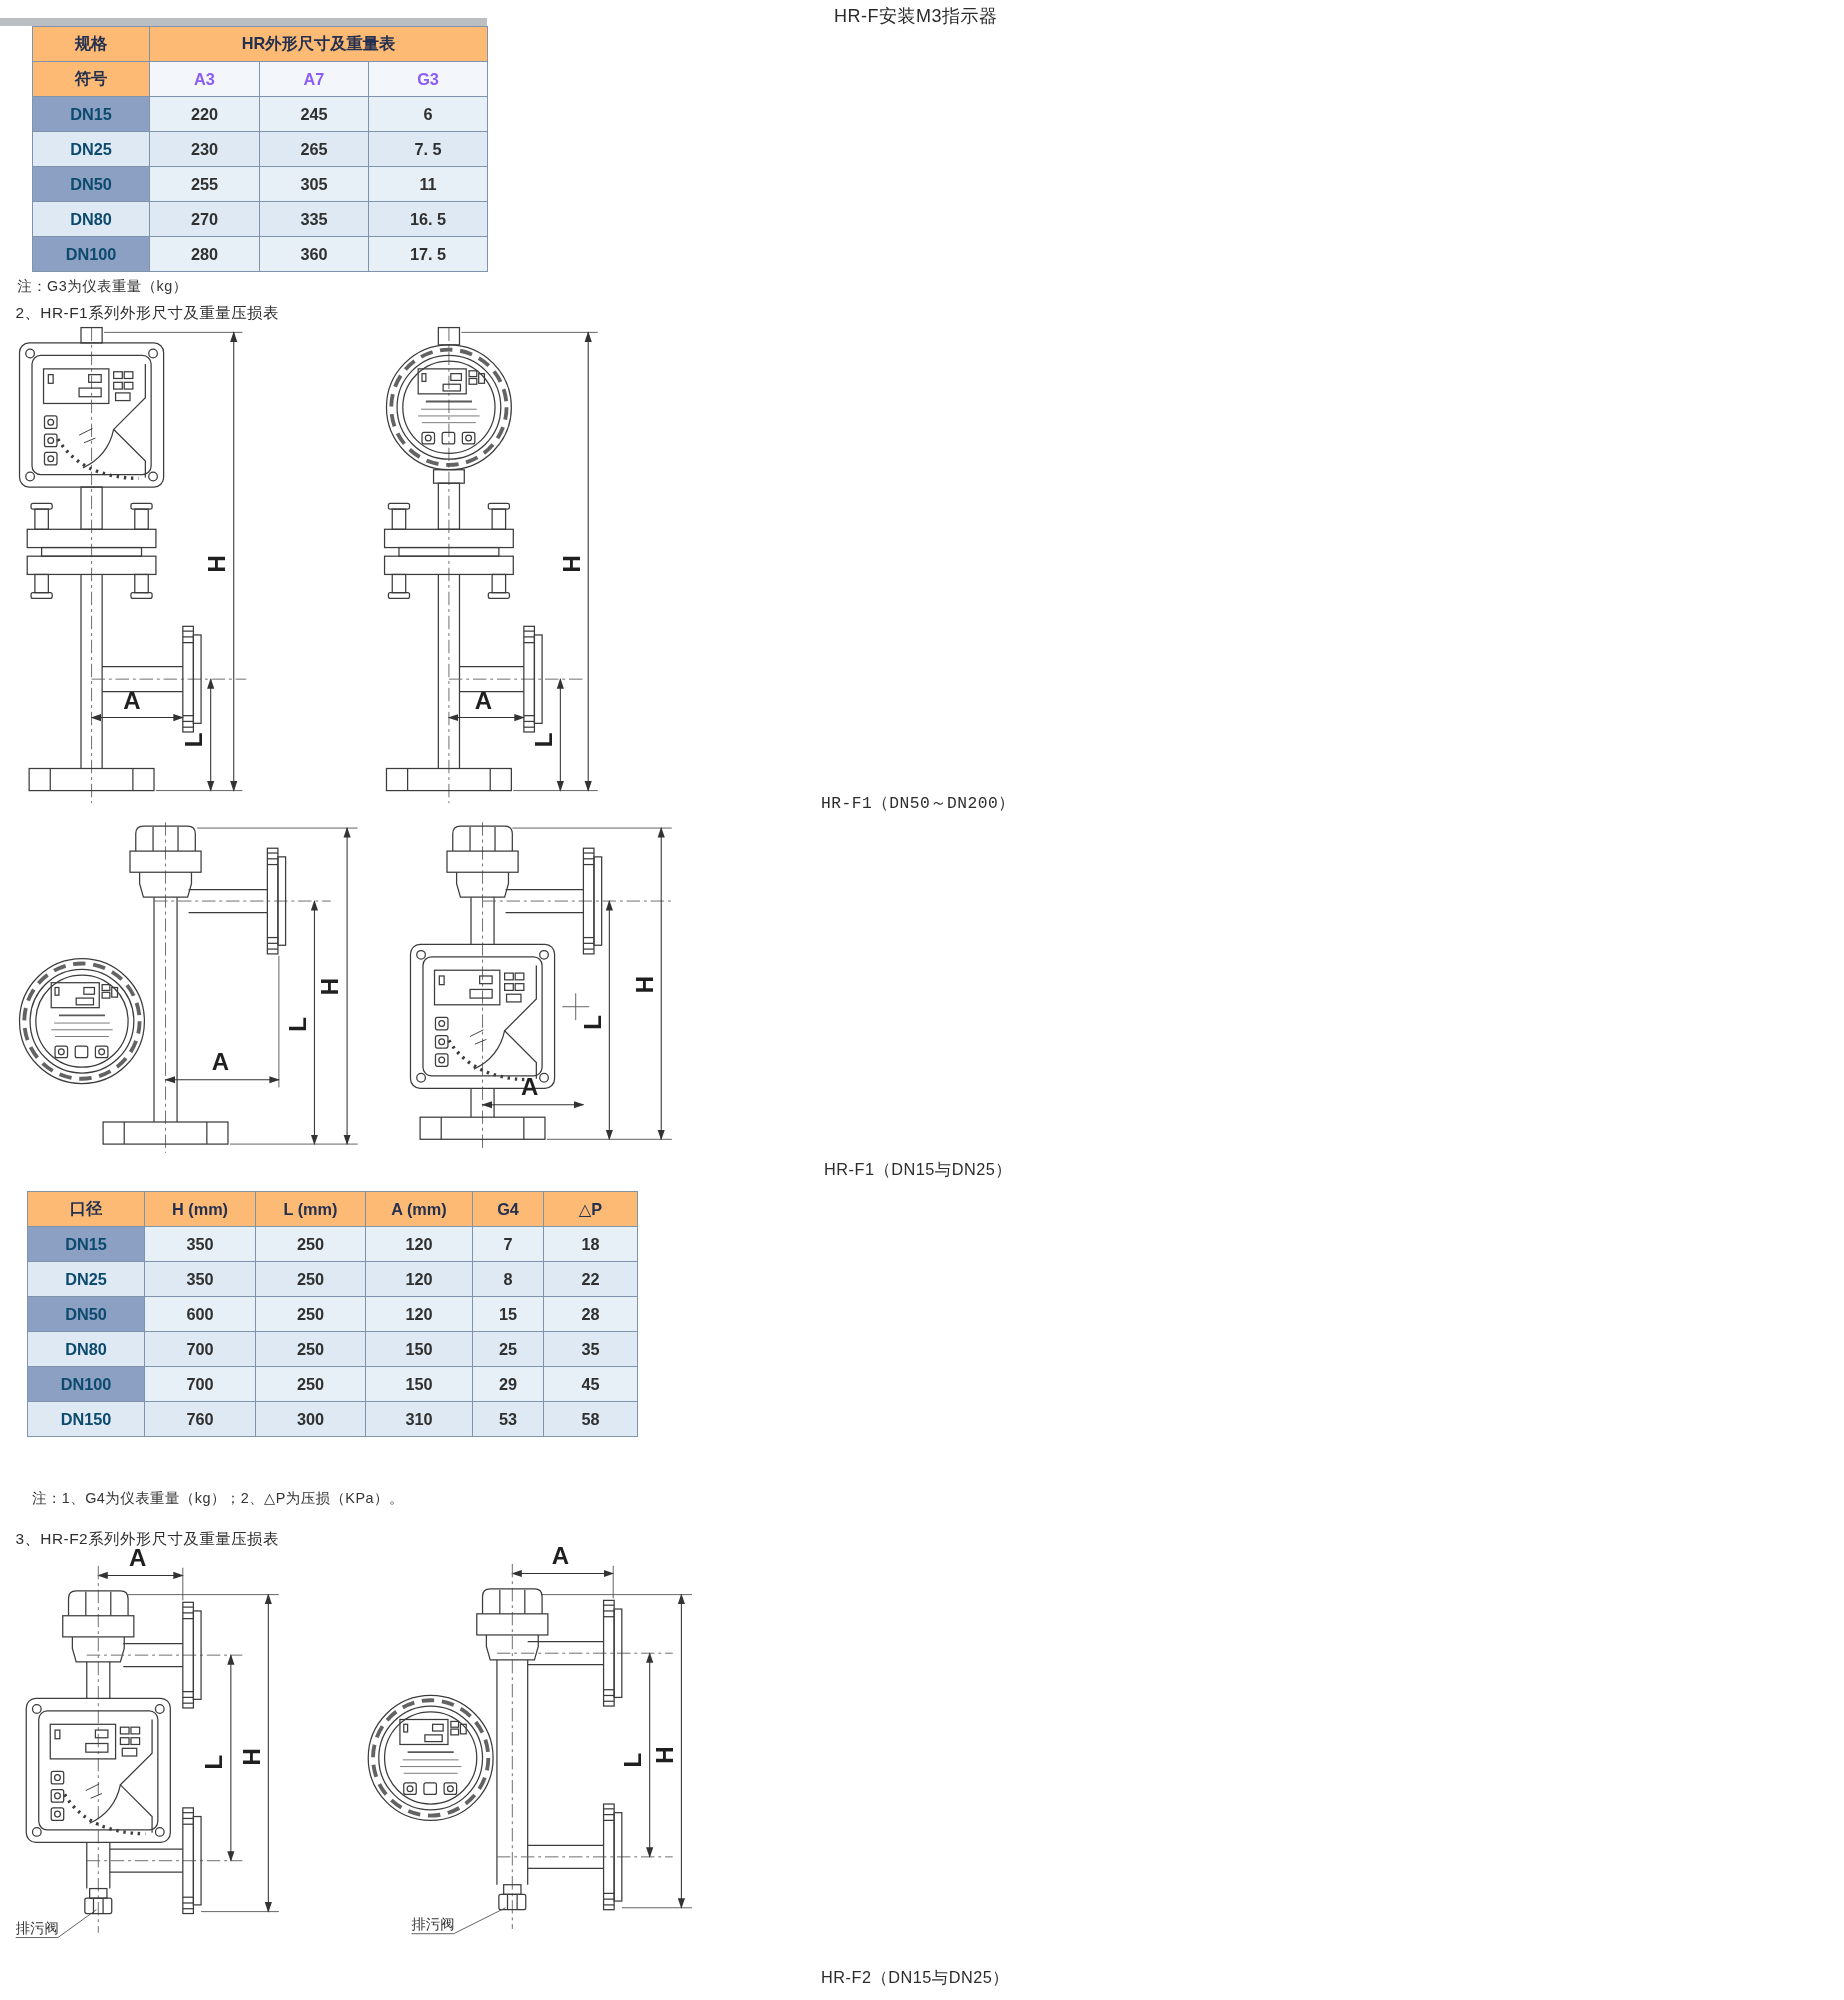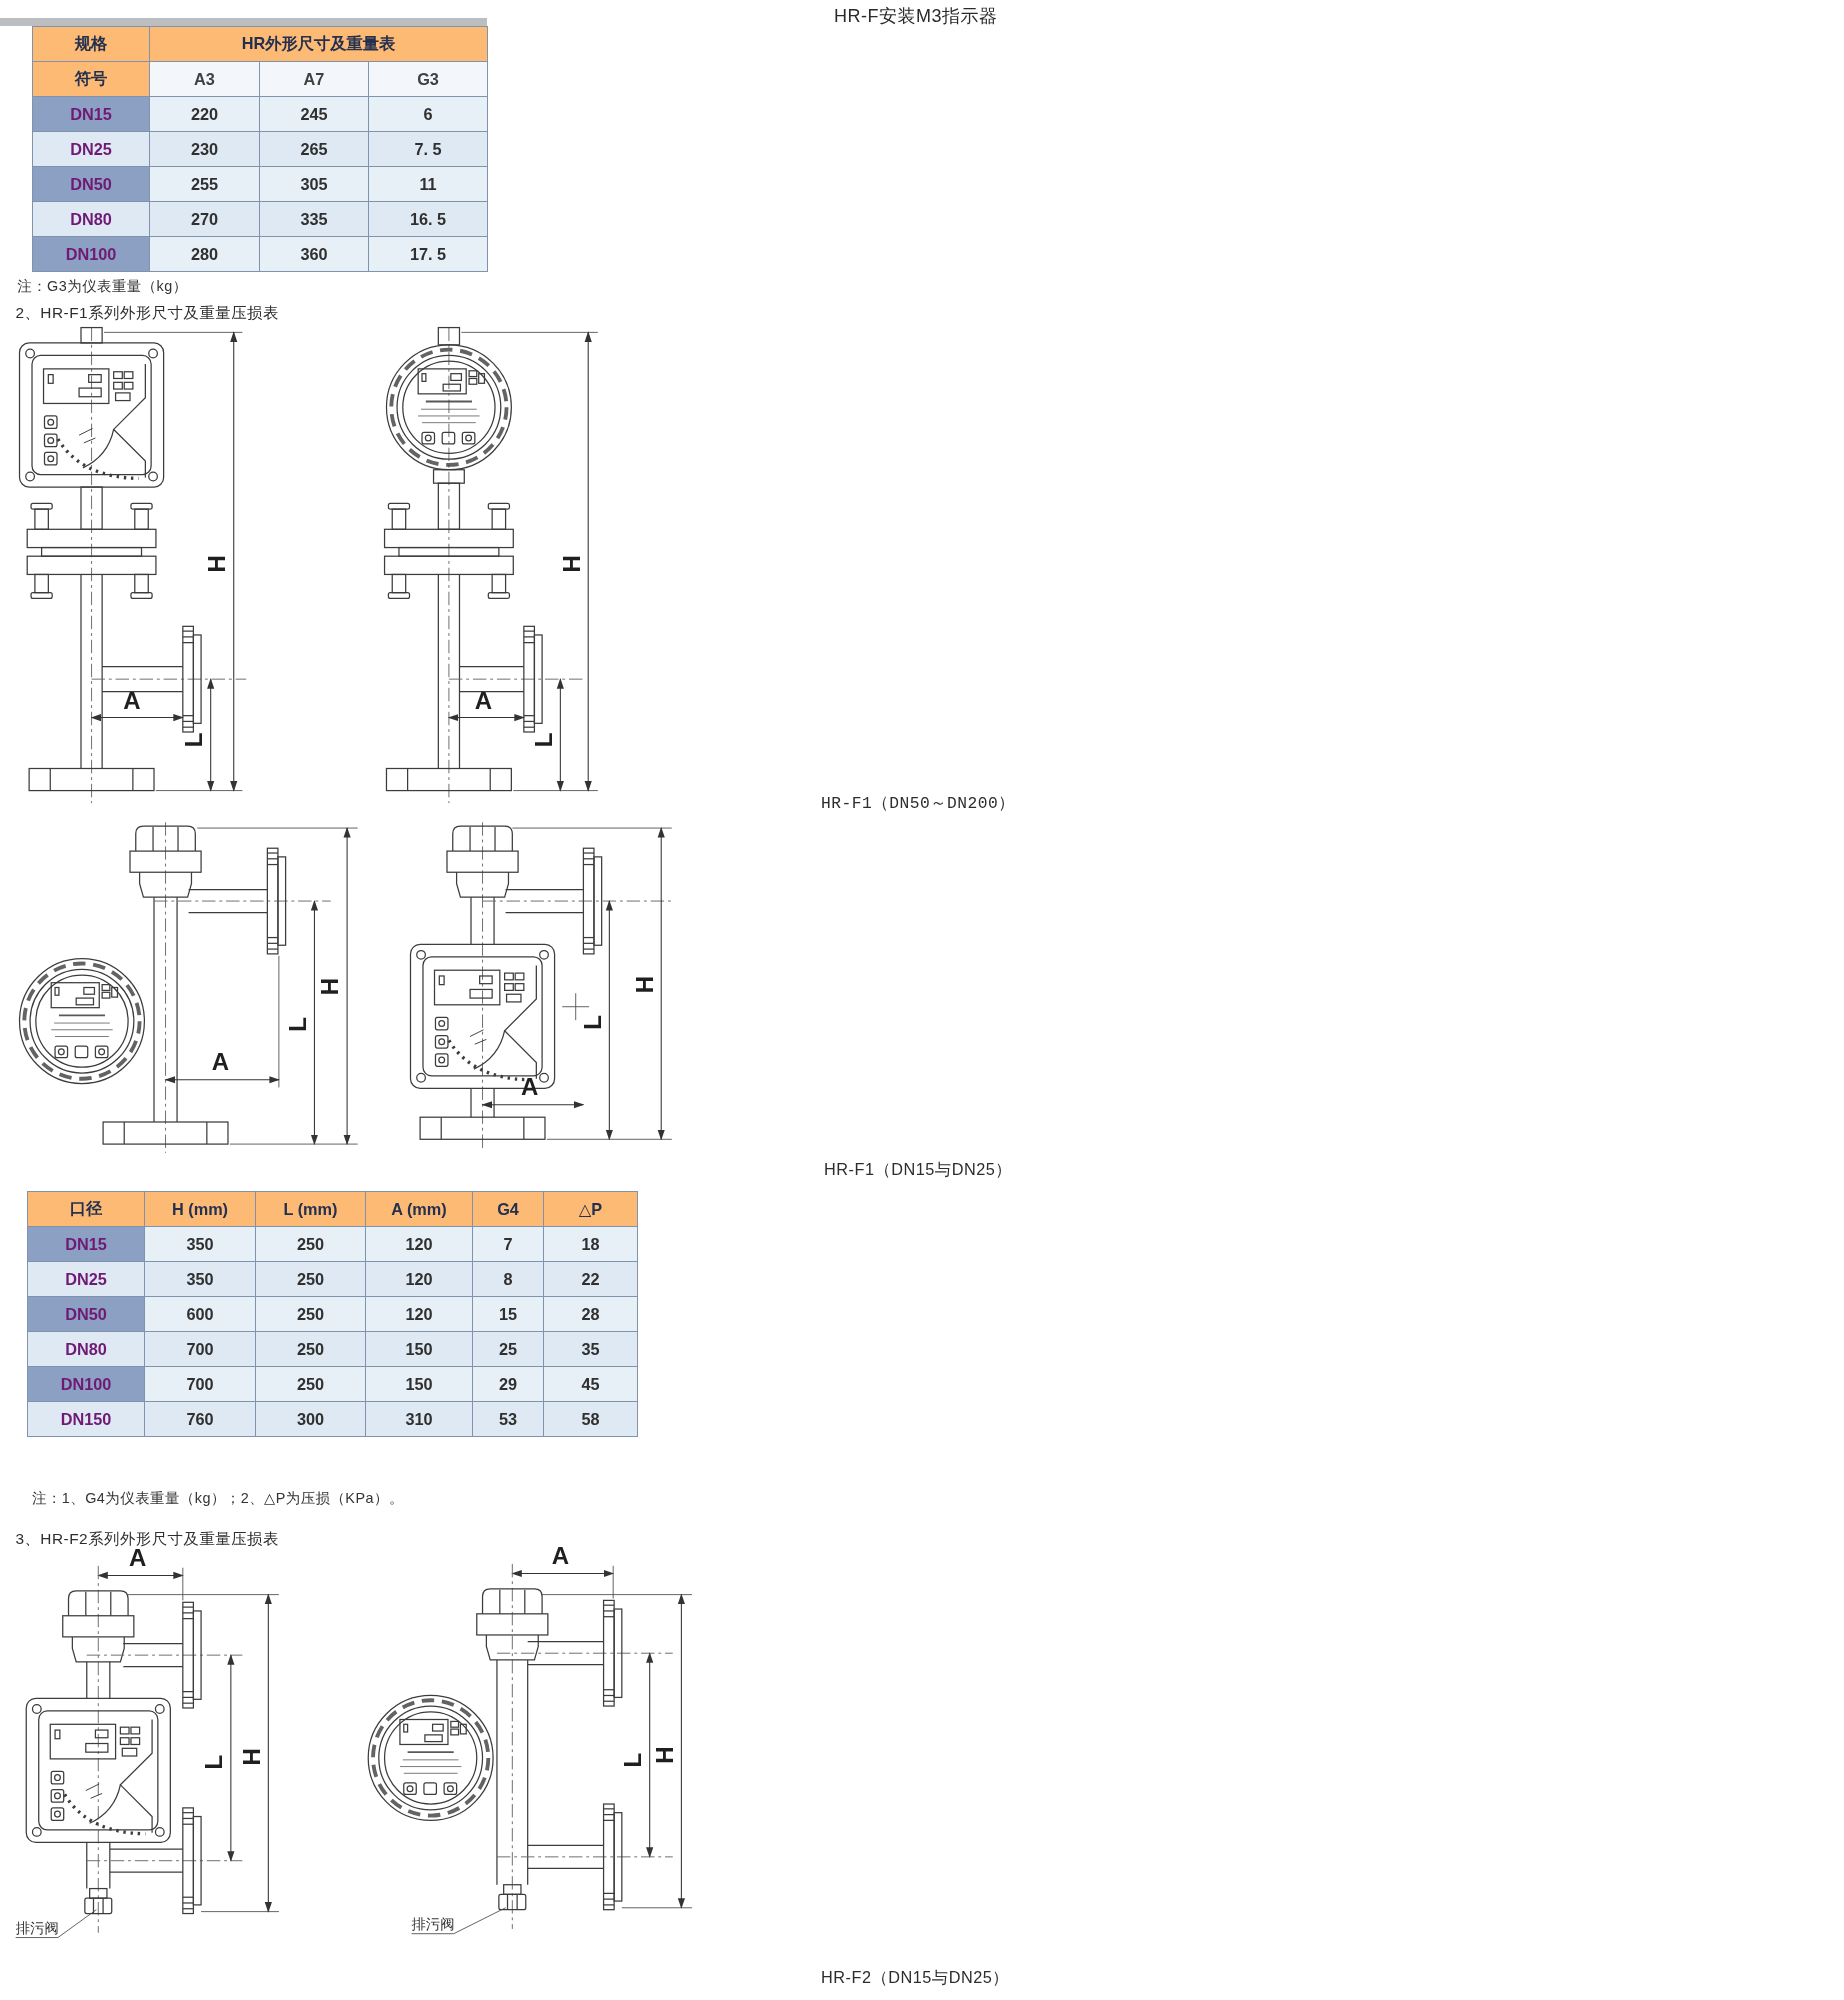--- a/index.html
+++ b/index.html
@@ -18,24 +18,24 @@
 
   
   .graybar { background:#a6a9ad; opacity:.75; }
   table.dtab { border-collapse:collapse; table-layout:fixed; }
   .dtab th, .dtab td {
     border:1px solid #7f93ac; height:35px; text-align:center;
     font-size:16.3px; font-weight:600; padding:0; overflow:hidden; white-space:nowrap;
   }
   .dtab th { background:#8ba0c2; color:#243florida, }
   .dtab th { background:#fdba74; color:#24304f; }
-  .dtab th.subval { background:#f3f7fb; color:#404040; }
+  .dtab th.subval { background:#f3f7fb; color:#8b5cf6; }
   .dtab tbody td { background:#e7eff7; color:#303030; }
   .dtab tbody tr:nth-child(even) td { background:#dee9f3; }
-  .dtab tbody td:first-child { background:#8ba0c2; color:#701a75; }
+  .dtab tbody td:first-child { background:#8ba0c2; color:#0c4a6e; }
 
   
   .ln   { fill:none; stroke:#3c3c3c; stroke-width:1.3; }
   .cl   { stroke:#6a6a6a; stroke-width:1; stroke-dasharray:14 4 3 4; fill:none; }
   .dim  { stroke:#333; stroke-width:1.1; fill:none; }
   .ext  { stroke:#4a4a4a; stroke-width:0.9; fill:none; }
   .dimlab { font:600 25px "Liberation Sans","DejaVu Sans",sans-serif; fill:#1f1f1f; }
   .smlab  { font:400 15px "Liberation Sans","DejaVu Sans",sans-serif; fill:#333; }
 </style>
 </head>

